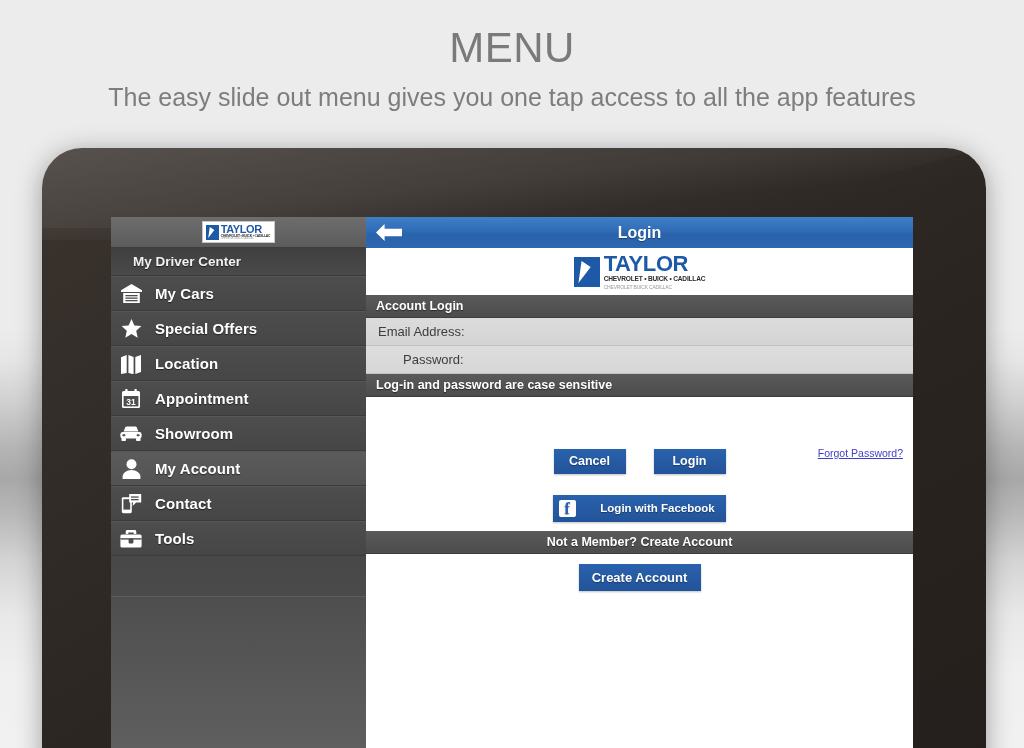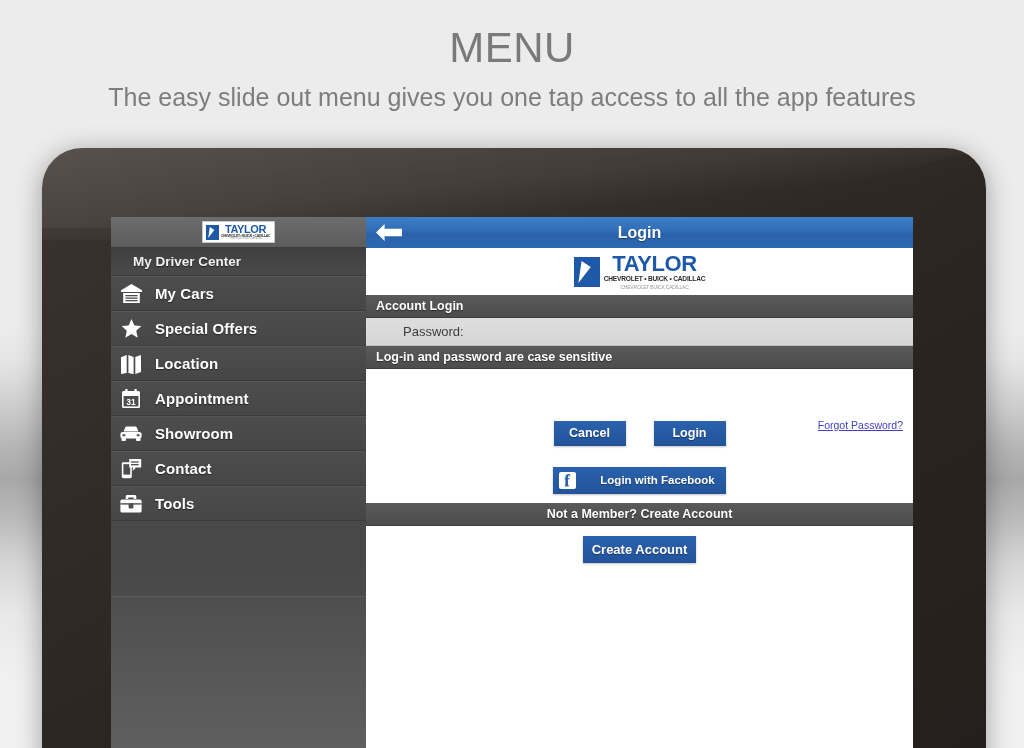--- a/index.html
+++ b/index.html
@@ -89,21 +89,21 @@
     position:relative; flex:0 0 13px;
   }
   .logo-mark::after {
     content:""; position:absolute; left:3px; top:2px;
     width:0; height:0;
     border-left:5px solid #fff;
     border-top:3px solid transparent;
     border-bottom:8px solid transparent;
     transform:skewX(-8deg);
   }
-  .logo-txt { display:flex; flex-direction:column; line-height:1;text-align:center; }
+  .logo-txt { display:flex; flex-direction:column; line-height:1; }
   .logo-taylor {
     font-family:"Liberation Sans", sans-serif;
     font-weight:bold; color:#1e59a8; letter-spacing:-.4px;
   }
   .logo-sub {
     font-weight:bold; color:#2b2b2b;
     letter-spacing:-.2px; white-space:nowrap;
   }
   .logo-sub2 { color:#9a9a9a; letter-spacing:-.2px; white-space:nowrap; }
 
@@ -219,21 +219,21 @@
     border-radius:2px; position:relative;
   }
   #fb-icon::after {
     content:"f";
     position:absolute; left:5px; top:-1px;
     font-family:"Liberation Serif", serif;
     font-weight:bold; font-size:17px; color:#2a62ad;
   }
   #fb-label { font-size:11.5px; font-weight:bold; }
   .btn-row3 { height:47px; display:flex; align-items:center; justify-content:center; }
-  #create-btn { width:113px; height:27px; font-size:13px; }
+  #create-btn { width:122px; height:27px; font-size:13px; }
   #blank-fill { background:#fff; height:190px; }
 </style>
 </head>
 <body>
 
 <div id="bg"></div>
 
 <div id="headline">
   <div class="t1">MENU</div>
   <div class="t2">The easy slide out menu gives you one tap access to all the app features</div>
@@ -316,20 +316,29 @@
             <rect x="1.4" y="12" width="4.6" height="3" rx="1" fill="#fff"></rect>
             <rect x="16" y="12" width="4.6" height="3" rx="1" fill="#fff"></rect>
             <rect x="2.4" y="8.2" width="3" height="2" rx=".8" fill="#4d4d4d"></rect>
             <rect x="16.6" y="8.2" width="3" height="2" rx=".8" fill="#4d4d4d"></rect>
           </svg>
         </span>
         <span class="sb-label">Showroom</span>
       </div>
 
 
+      <div class="sb-item active">
+        <span class="sb-icon">
+          <svg width="19" height="20" viewBox="0 0 19 20">
+            <circle cx="9.5" cy="5.2" r="5" fill="#fff"></circle>
+            <path fill="#fff" d="M9.5 11C4.6 11 .6 14 .6 17.7V20h17.8v-2.3C18.4 14 14.4 11 9.5 11z"></path>
+          </svg>
+        </span>
+        <span class="sb-label">My Account</span>
+      </div>
 
       <div class="sb-item">
         <span class="sb-icon">
           <svg width="21" height="20" viewBox="0 0 21 20">
             <rect x="0.8" y="3.2" width="10" height="16" rx="1.4" fill="#fff"></rect>
             <rect x="2.4" y="5.2" width="6.8" height="10.4" fill="#4d4d4d"></rect>
             <path fill="#fff" d="M8.2 0h12v8.6h-5.1L11.6 12l.5-3.4H8.2z"></path>
             <rect x="10" y="2.4" width="7.6" height="1.3" fill="#4d4d4d"></rect>
             <rect x="10" y="5" width="7.6" height="1.3" fill="#4d4d4d"></rect>
           </svg>
@@ -371,20 +380,23 @@
             <div class="logo-sub">CHEVROLET • BUICK • CADILLAC</div>
             <div class="logo-sub2">CHEVROLET   BUICK   CADILLAC</div>
           </div>
         </div>
       </div>
 
       <div class="sect-head">
         <span>Account Login</span>
       </div>
 
+      <div class="field-row">
+        <span>Email Address:</span>
+      </div>
 
       <div class="field-row pw">
         <span>Password:</span>
       </div>
 
       <div class="sect-head">
         <span>Log-in and password are case sensitive</span>
       </div>
 
       <div class="btn-area">

